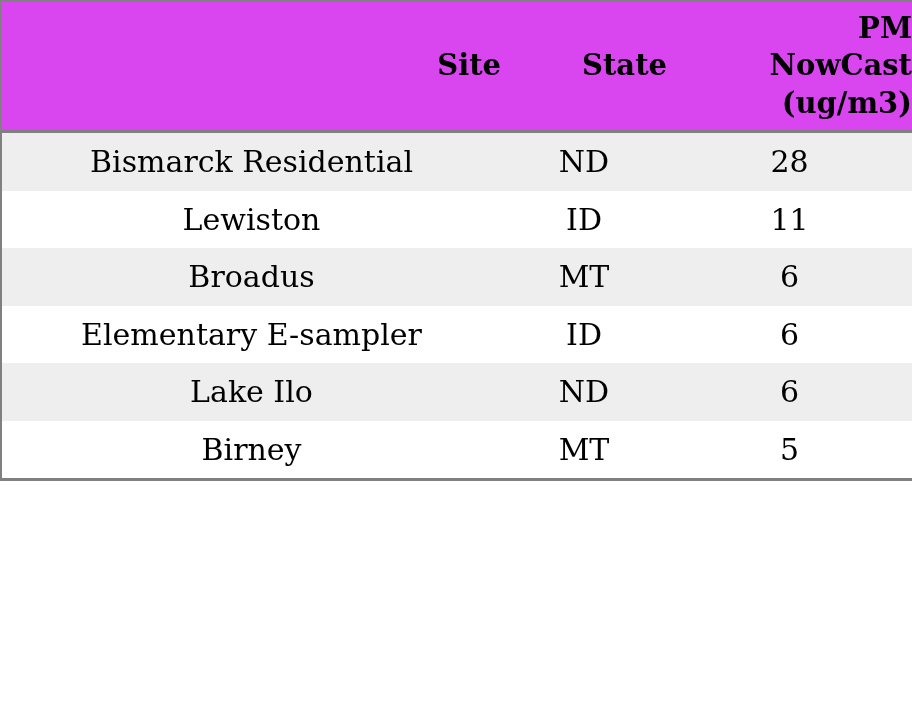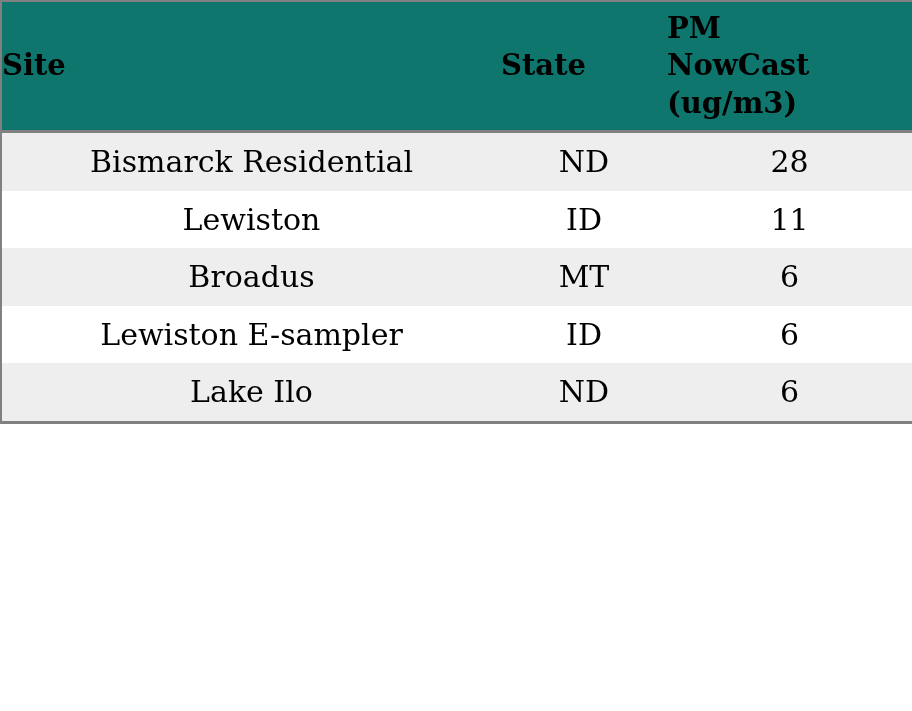--- a/index.html
+++ b/index.html
@@ -17,25 +17,25 @@
     width: 912px;
     border-collapse: collapse;
     table-layout: fixed;
     border: 2px solid #808080;
     border-bottom-width: 3px;
   }
   col.col-site  { width: 500px; }
   col.col-state { width: 166px; }
   col.col-pm    { width: 246px; }
   thead th {
-    background: #0f766e;
+    background: #d946ef;
     height: 128px;
     font-size: 29px;
     font-weight: bold;
-    text-align: left;
+    text-align: right;
     vertical-align: middle;
     padding: 0;
     border-bottom: 3px solid #808080;
     line-height: 1.28;
   }
   thead th .hline {
     display: block;
   }
   tbody td {
     height: 57.5px;
@@ -77,23 +77,28 @@
       <td>Lewiston</td>
       <td>ID</td>
       <td>11</td>
     </tr>
     <tr>
       <td>Broadus</td>
       <td>MT</td>
       <td>6</td>
     </tr>
     <tr>
-      <td>Lewiston E-sampler</td>
+      <td>Elementary E-sampler</td>
       <td>ID</td>
       <td>6</td>
     </tr>
     <tr>
       <td>Lake Ilo</td>
       <td>ND</td>
       <td>6</td>
     </tr>
+    <tr>
+      <td>Birney</td>
+      <td>MT</td>
+      <td>5</td>
+    </tr>
   </tbody>
 </table>
 
 </body></html>

